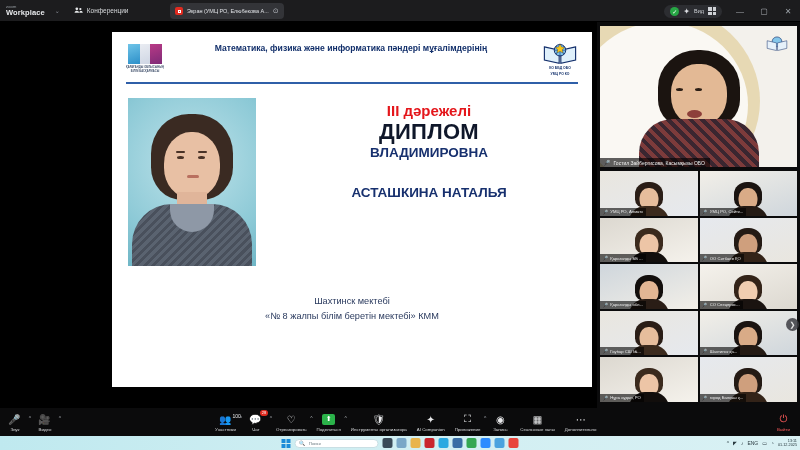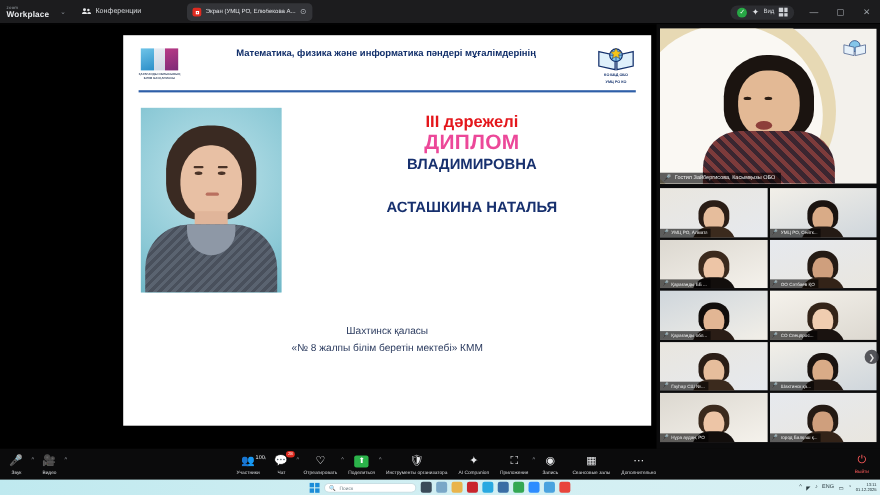--- a/index.html
+++ b/index.html
@@ -91,21 +91,21 @@
   .photo .neck{ position:absolute; left:50%; top:94px; transform:translateX(-50%);
      width:30px;height:20px;background:#e0b59a; }
   .photo .body{ position:absolute; left:50%; bottom:0; transform:translateX(-50%);
      width:120px; height:62px; border-radius:40px 40px 0 0;
      background:repeating-linear-gradient(135deg,#5a6370 0 3px,#49505c 3px 6px); }
   .photo .collar{ position:absolute; left:50%; bottom:34px; transform:translateX(-50%);
      width:44px;height:28px; background:#8e98a6; border-radius:0 0 22px 22px; }
 
   .txtcol{ flex:1; text-align:center; padding-top:4px; }
   .d-deg{ color:#e4161b; font-size:15px; font-weight:700; line-height:1.15; }
-  .d-dip{ color:#ec4899; font-size:19px; font-weight:700; line-height:1.15; letter-spacing:.3px; }
+  .d-dip{ color:#0f172a; font-size:22px; font-weight:700; line-height:1.15; letter-spacing:.3px; }
   .d-name{ color:#17306e; font-size:13.5px; font-weight:700; line-height:1.3; margin-top:22px; }
   .sl-foot{ text-align:center; margin-top:28px; padding:0 40px; }
   .sl-foot div{ font-size:9.2px; color:#2a3a5e; line-height:1.65; }
 
   
   #vpanel{ position:absolute; right:0; top:22px; width:203px; height:386px; background:#0b0b0c; }
   #speaker{ position:absolute; left:3px; top:4px; width:197px; height:141px;
      background:#121214; overflow:hidden; }
   #speaker .wall{ position:absolute; inset:0; background:#f3f1ec; }
   #speaker .arc{ position:absolute; left:-40px; top:-20px; width:200px; height:190px;
@@ -282,21 +282,21 @@
       </div>
       <div class="txtcol">
         <div class="d-deg">III дәрежелі</div>
         <div class="d-dip">ДИПЛОМ</div>
         <div class="d-name" style="margin-top:0">ВЛАДИМИРОВНА</div>
         <div class="d-name">АСТАШКИНА НАТАЛЬЯ</div>
       </div>
     </div>
 
     <div class="sl-foot">
-      <div>Шахтинск қаласы</div>
+      <div>Шахтинск мектебі</div>
       <div>«№ 8 жалпы білім беретін мектебі» КММ</div>
     </div>
   </div>
 </div>
 
 <div id="vpanel">
 
   <div id="speaker">
     <div class="wall"></div>
       <div class="arc"></div>

